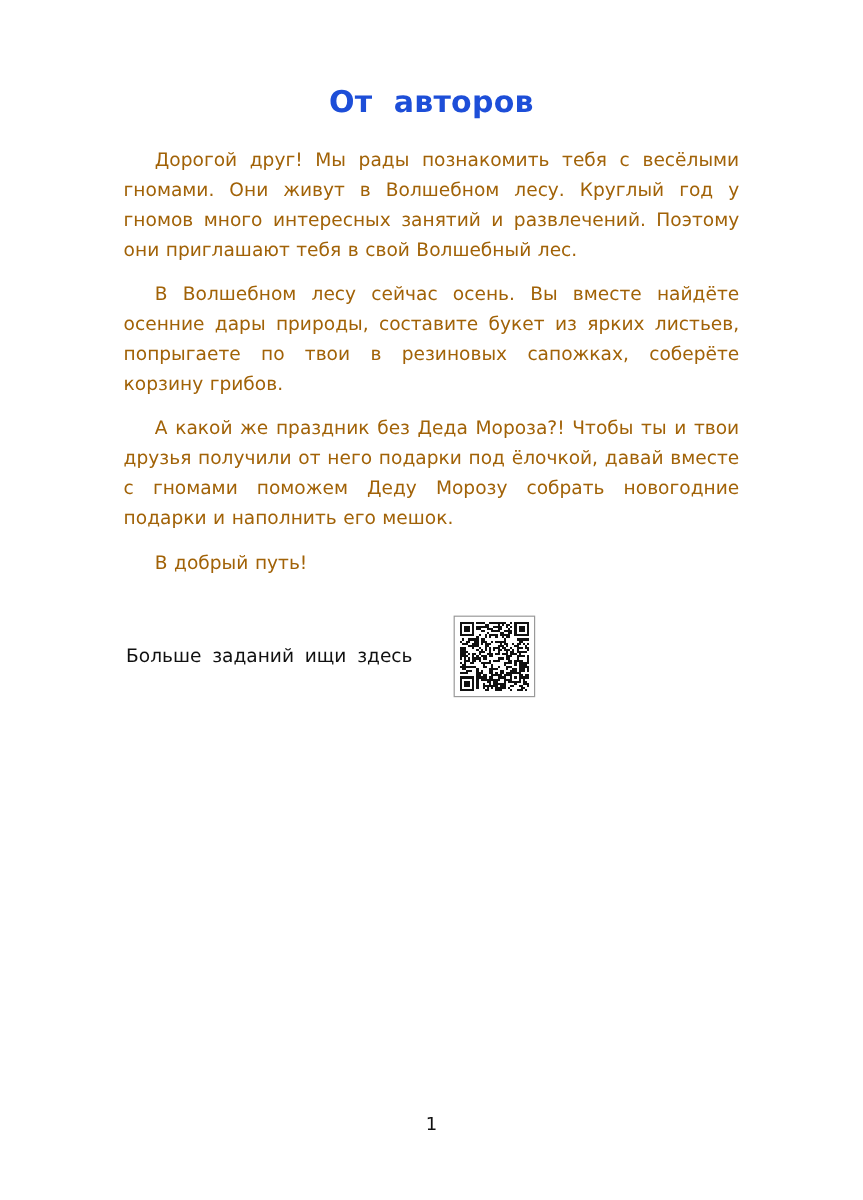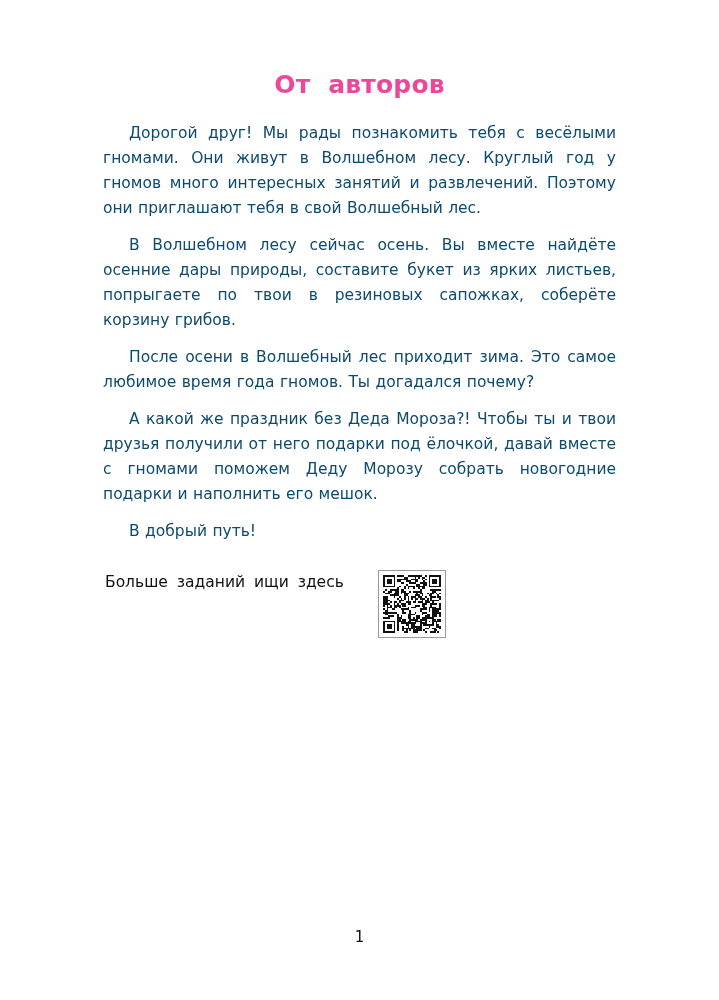--- a/index.html
+++ b/index.html
@@ -32,47 +32,48 @@
     width: 513px;
   }
 
   .doc-title {
     font-size: 25px;
     font-weight: bold;
     text-align: center;
     letter-spacing: 0.2px;
     margin: 0 0 22px 0;
     white-space: pre;
-    color: #ec4899;
+    color: #1d4ed8;
   }
 
   .para {
     font-size: 15.5px;
     line-height: 25px;
     text-align: justify;
     text-align-last: left;
     text-justify: inter-word;
     margin: 0 0 12px 0;
     text-indent: 26px;
     word-spacing: 0.5px;
-    color: #0c4a6e;
+    color: #a16207;
     hyphens: manual;
   }
 
   .para:last-of-type {
     margin-bottom: 0;
   }
 
   .para-short {
     text-align: center;
     text-indent: 26px;
   }
 
   .qr-row {
     display: flex;
+    align-items: center;
     margin-top: 26px;
     height: 78px;
   }
 
   .qr-caption {
     font-size: 15.5px;
     line-height: 25px;
     word-spacing: 4px;
     color: #111111;
     padding-left: 2px;
@@ -111,21 +112,20 @@
 <body>
 
 <div class="page">
 
   <div class="content">
 
     <h1 class="doc-title">От  авторов</h1>
 
     <p class="para">Дорогой друг! Мы рады познакомить тебя с весёлыми гномами. Они живут в Волшебном лесу. Круглый год у гномов много интересных занятий и развлечений. Поэтому они приглашают тебя в свой Волшебный лес.</p>
     <p class="para">В Волшебном лесу сейчас осень. Вы вместе найдёте осенние дары природы, составите букет из ярких листьев, попрыгаете по твои в резиновых сапожках, соберёте корзину грибов.</p>
-    <p class="para">После осени в Волшебный лес приходит зима. Это самое любимое время года гномов. Ты догадался почему?</p>
     <p class="para">А какой же праздник без Деда Мороза?! Чтобы ты и твои друзья получили от него подарки под ёлочкой, давай вместе с гномами поможем Деду Морозу собрать новогодние подарки и наполнить его мешок.</p>
     <p class="para para-short">В добрый путь!</p>
 
     <div class="qr-row">
       <div class="qr-caption">Больше заданий ищи здесь</div>
 
       <div class="qr-frame">
         <svg viewBox="0 0 33 33" xmlns="http://www.w3.org/2000/svg" aria-hidden="true">
           <rect width="33" height="33" fill="#ffffff"></rect>
           <g id="qr-modules" fill="#111111">

